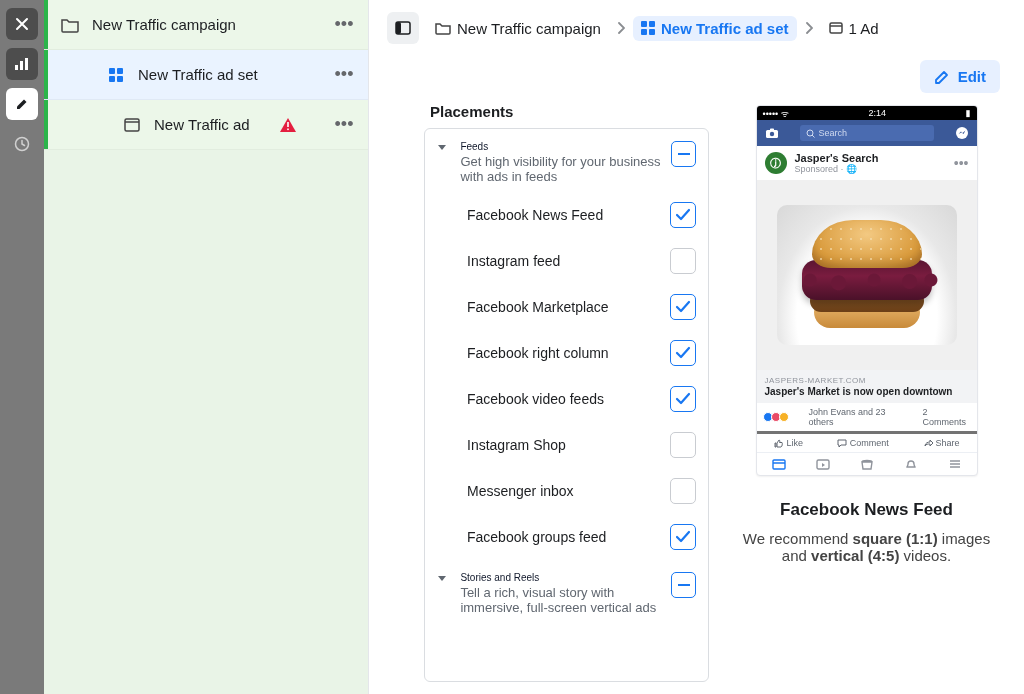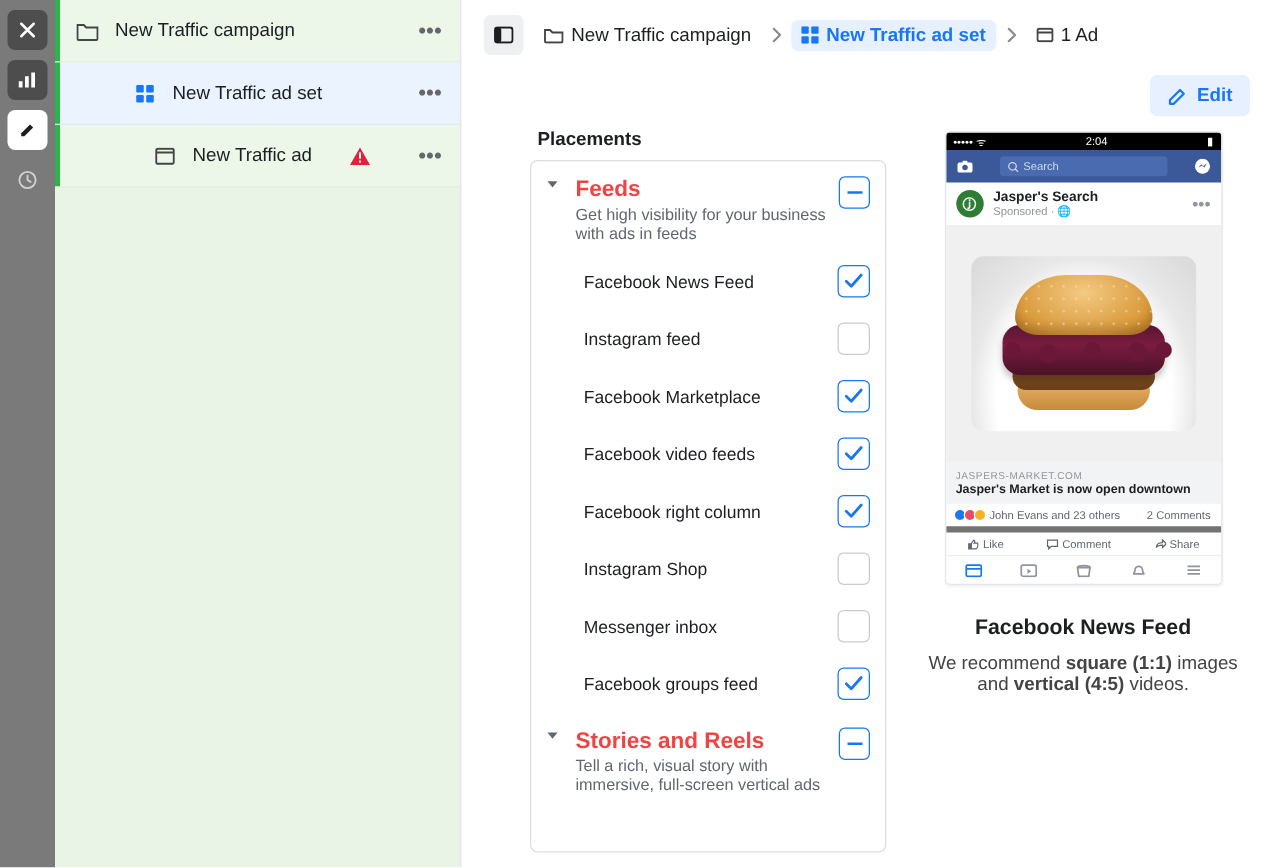--- a/index.html
+++ b/index.html
@@ -43,21 +43,21 @@
   .tbtn.edit { background:#e7f0ff; color:#1877f2; }
   .tbtn.review { color:#1c1e21; }
 
   
   .content { display:flex; gap: 20px; padding: 0 20px 12px 20px; flex:1; min-height:0; }
   .col-left { width: 320px; display:flex; flex-direction:column;padding-left:35px; }
   .section-title { font-weight:700; font-size:15px; color:#1c1e21; margin-bottom:8px; padding-left:6px; }
   .panel { border:1px solid #dadde1; border-radius:6px; overflow-y:auto; flex:1; }
   .grp-head { display:flex; align-items:flex-start; padding:12px 12px 8px 12px; gap:10px; }
   .caret { width:14px; color:#606770; margin-top:3px; cursor:pointer; }
-  .grp-title { font-weight:700; font-size:18px; color:#ef4444; }
+  .grp-title { font-weight:400; font-size:10px; color:#0f172a; }
   .grp-desc { font-size:13px; color:#606770; margin-top:2px; max-width: 210px; }
   .grp-toggle { margin-left:auto; width:26px; height:26px; border:1.5px solid #1877f2; border-radius:5px; display:flex; align-items:center; justify-content:center; color:#1877f2; cursor:pointer; }
   .grp-toggle .dash { width:12px; height:2px; background:#1877f2; }
   .pitem { display:flex; align-items:center; padding: 10px 12px 10px 42px; font-size:14px; color:#1c1e21; }
   .chk { margin-left:auto; width:26px; height:26px; border:1.5px solid #c9ccd1; border-radius:5px; display:flex; align-items:center; justify-content:center; cursor:pointer; }
   .chk.checked { border-color:#1877f2; color:#1877f2; }
   .chk svg { display:none; }
   .chk.checked svg { display:block; }
 
   .col-right { flex:1; display:flex; flex-direction:column; align-items:center; padding-top:2px; }
@@ -68,21 +68,21 @@
   .phone-cam, .phone-msgico { color:#fff; }
   .post-head { display:flex; align-items:center; gap:8px; padding:6px 8px; }
   .avatar { width:22px; height:22px; border-radius:50%; background:#2e7d32; color:#fff; display:flex; align-items:center; justify-content:center; font-size:11px; font-weight:700; }
   .post-name { font-size:11px; font-weight:700; color:#1c1e21; }
   .post-sub { font-size:9px; color:#90949c; }
   .post-dots { margin-left:auto; color:#90949c; font-size:14px; }
   .post-img { height: 190px; background:#f0f0f0; display:flex; align-items:center; justify-content:center; }
   .post-link { background:#f2f3f5; padding:6px 8px; }
   .post-link .dom { font-size:8px; color:#90949c; letter-spacing:0.5px; }
   .post-link .head { font-size:10px; color:#1c1e21; font-weight:600; margin-top:1px; }
-  .post-react { display:flex; align-items:center; padding:4px 8px; gap:3px; font-size:9px; color:#606770; border-bottom:5px solid #737373; }
+  .post-react { display:flex; align-items:center; padding:4px 8px; gap:20px; font-size:9px; color:#606770; border-bottom:3px solid #737373; }
   .reacts { display:flex; }
   .react-dot { width:10px; height:10px; border-radius:50%; border:1px solid #fff; margin-left:-2px; }
   .post-actions { display:flex; justify-content:space-around; padding:4px 0; font-size:9px; color:#606770; }
   .post-actions span { display:flex; align-items:center; gap:3px; }
   .phone-tabs { display:flex; justify-content:space-around; border-top:1px solid #eceff4; padding:4px 0; }
   .phone-tabs .tab { width:18px; height:14px; display:flex; align-items:center; justify-content:center; color:#90949c; }
   .phone-tabs .tab.active { color:#1877f2; }
 
   .preview-title { margin-top: 24px; font-size:17px; font-weight:700; color:#1c1e21; text-align:center; }
   .preview-text { margin-top: 10px; font-size:15px; color:#444; text-align:center; max-width: 260px; }
@@ -263,36 +263,36 @@
               </div>
               <div class="pitem">
                 <span>Facebook Marketplace</span>
                 <div class="chk checked">
                   <svg width="16" height="14" viewBox="0 0 16 14">
                     <path d="M2 7 L6 11 L14 2" fill="none" stroke="#1877f2" stroke-width="2.2" stroke-linecap="round" stroke-linejoin="round"></path>
                   </svg>
                 </div>
               </div>
               <div class="pitem">
+                <span>Facebook right column</span>
+                <div class="chk checked">
+                  <svg width="16" height="14" viewBox="0 0 16 14">
+                    <path d="M2 7 L6 11 L14 2" fill="none" stroke="#1877f2" stroke-width="2.2" stroke-linecap="round" stroke-linejoin="round"></path>
+                  </svg>
+                </div>
+              </div>
+              <div class="pitem">
                 <span>Facebook video feeds</span>
                 <div class="chk checked">
                   <svg width="16" height="14" viewBox="0 0 16 14">
                     <path d="M2 7 L6 11 L14 2" fill="none" stroke="#1877f2" stroke-width="2.2" stroke-linecap="round" stroke-linejoin="round"></path>
                   </svg>
                 </div>
               </div>
               <div class="pitem">
-                <span>Facebook right column</span>
-                <div class="chk checked">
-                  <svg width="16" height="14" viewBox="0 0 16 14">
-                    <path d="M2 7 L6 11 L14 2" fill="none" stroke="#1877f2" stroke-width="2.2" stroke-linecap="round" stroke-linejoin="round"></path>
-                  </svg>
-                </div>
-              </div>
-              <div class="pitem">
                 <span>Instagram Shop</span>
                 <div class="chk"></div>
               </div>
               <div class="pitem">
                 <span>Messenger inbox</span>
                 <div class="chk"></div>
               </div>
               <div class="pitem">
                 <span>Facebook groups feed</span>
                 <div class="chk checked">
@@ -321,21 +321,21 @@
               <div class="pitem"></div>
             </div>
 
         </div>
       </div>
 
       <div class="col-right">
         <div class="phone">
           <div class="phone-status">
             <span>••••• ᯤ</span>
-            <span>2:04</span>
+            <span>2:14</span>
             <span>▮</span>
           </div>
           <div class="phone-top">
             <span class="phone-cam">
               <svg width="14" height="12" viewBox="0 0 14 12">
                   <rect x="1" y="3" width="12" height="8" rx="1.5" fill="#fff"></rect>
                   <circle cx="7" cy="7" r="2.2" fill="#3b5998"></circle>
                   <rect x="5" y="1.5" width="4" height="2" rx="0.8" fill="#fff"></rect>
                 </svg>
             </span>

